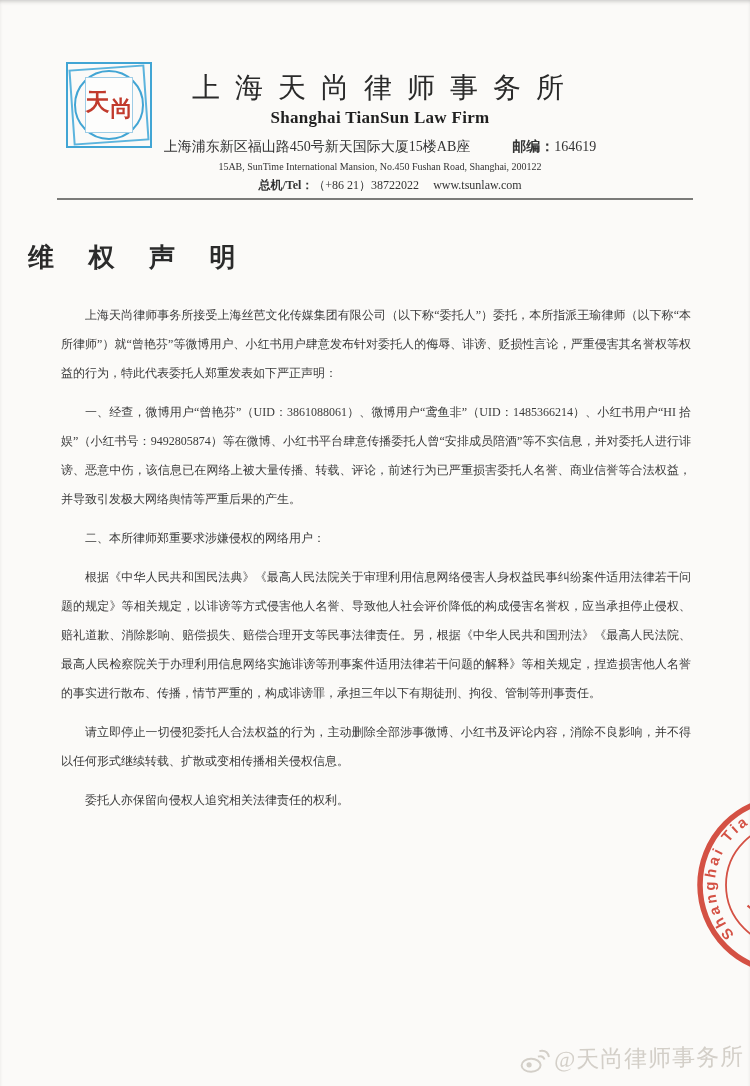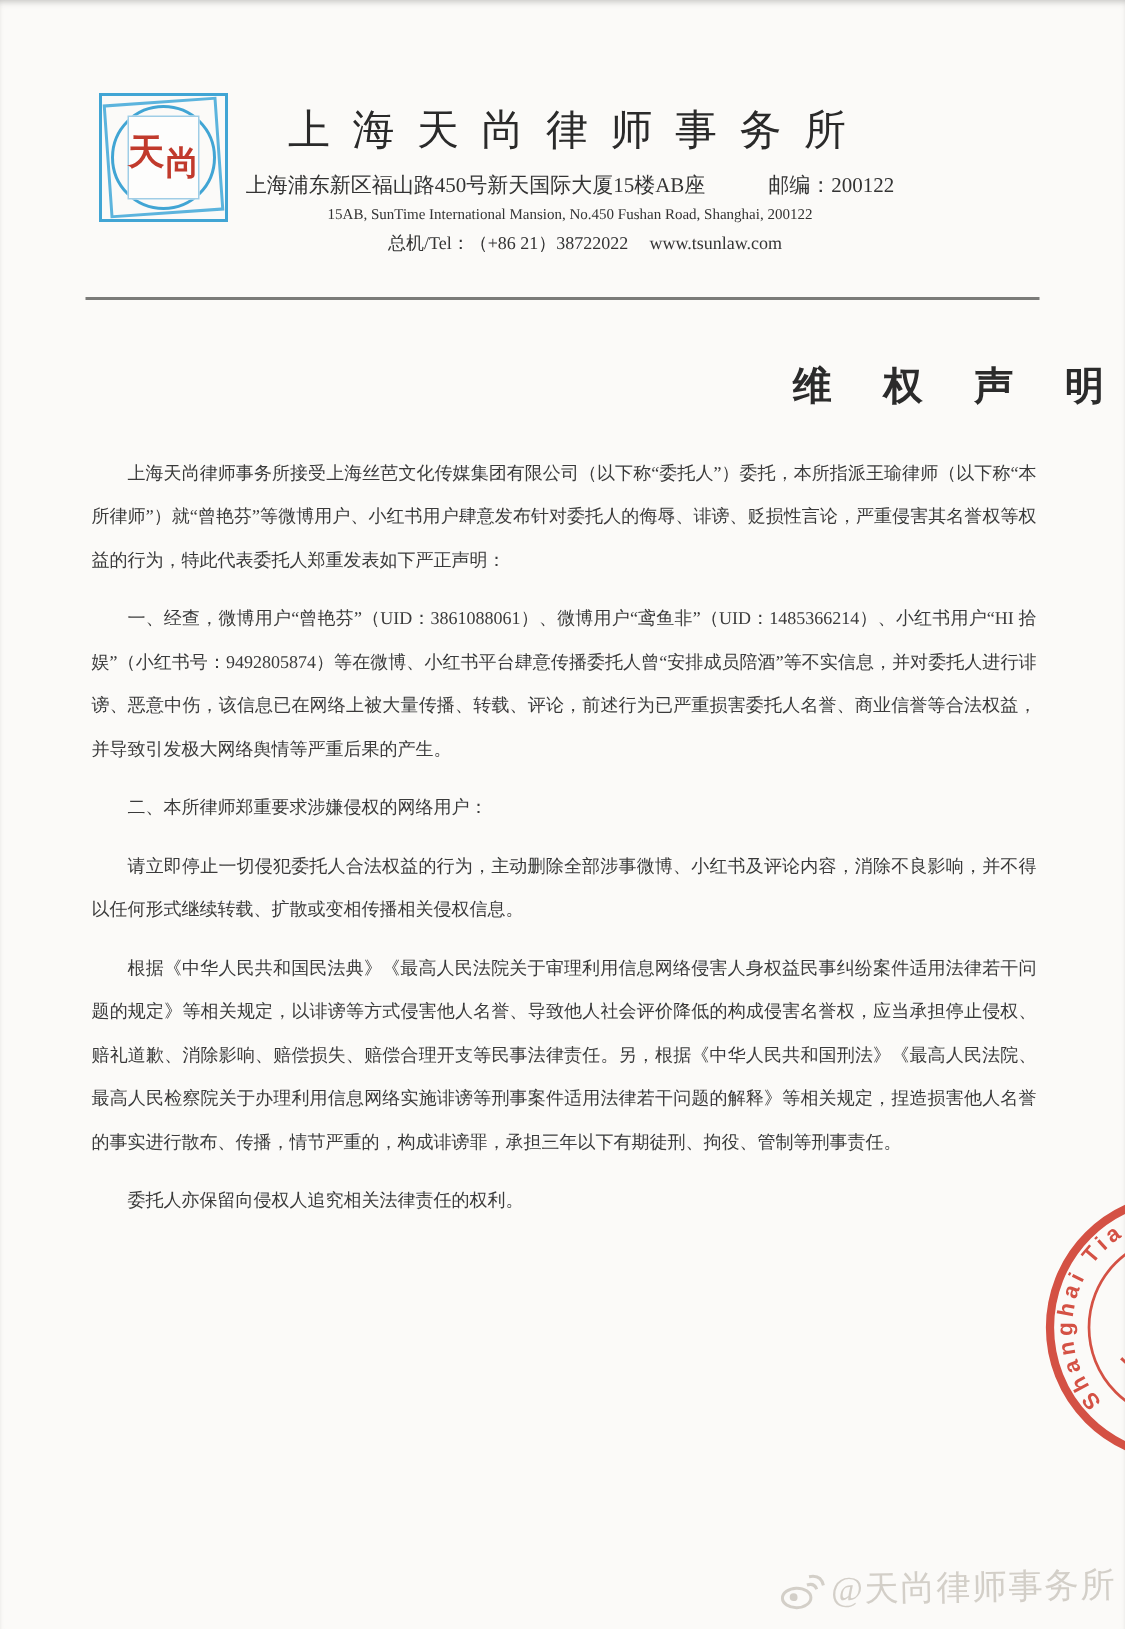--- a/index.html
+++ b/index.html
@@ -33,37 +33,37 @@
   .logo .inner span:last-child{transform:translateY(4px);font-size:22px;}
 
   .head-text{
     position:absolute;left:140px;top:13px;width:480px;text-align:center;color:#2e2e2e;
   }
   .firm-cn{font-size:28px;font-weight:500;letter-spacing:4px;line-height:34px;color:#2a2a2a;}
   .firm-en{font-size:17px;font-weight:700;margin-top:3px;letter-spacing:.3px;color:#1f1f1f;}
   .addr-cn{font-size:14px;margin-top:10px;color:#333;}
   .addr-en{font-size:10px;margin-top:5px;color:#333;}
   .tel-line{font-size:12px;margin-top:5px;color:#333;}
-  .b{font-weight:400;margin-left:20px;}
+  .b{font-weight:700;margin-left:20px;}
   .gap{display:inline-block;width:22px;}
   .gap-s{display:inline-block;width:14px;}
 
   .head-rule{
     position:absolute;top:198px;left:57px;width:636px;height:2px;
     background:#7b7b79;
   }
 
   
   .doc{
     position:absolute;top:240px;left:0;width:750px;
   }
   .doc-title{
-    text-align:right;
+    text-align:left;
     font-size:26px;font-weight:600;color:#2b2b2b;
-    letter-spacing:14px;padding-left:14px;
+    letter-spacing:14px;padding-left:28px;
     margin:0 0 26px 0;
   }
   .doc-body{
     padding:0 59px 0 61px;
     font-size:12px;line-height:29px;
     color:#3a3a3a;
     text-align:justify;
   }
   .doc-body p{margin:0 0 10px 0;text-indent:2em;}
 
@@ -93,40 +93,41 @@
       <div class="sq-mid"></div>
       <div class="circle"></div>
       <div class="inner">
         <span>天</span>
           <span>尚</span>
       </div>
     </div>
 
     <div class="head-text">
       <div class="firm-cn">上 海 天 尚 律 师 事 务 所</div>
+      <div class="firm-en">Shanghai TianSun Law Firm</div>
       <div class="addr-cn">
-        <span>上海浦东新区福山路450号新天国际大厦15楼AB座</span><span class="gap"></span><span class="b">邮编：</span><span>200122</span>
+        <span>上海浦东新区福山路450号新天国际大厦15楼AB座</span><span class="gap"></span><span class="b">邮编：</span><span>164619</span>
       </div>
       <div class="addr-en">15AB, SunTime International Mansion, No.450 Fushan Road, Shanghai, 200122</div>
       <div class="tel-line">
         <span class="b">总机/Tel：</span><span>（+86 21）38722022</span><span class="gap-s"></span><span>www.tsunlaw.com</span>
       </div>
     </div>
   </div>
 
   <div class="head-rule"></div>
 
   <div class="doc">
     <h1 class="doc-title">维 权 声 明</h1>
     <div class="doc-body">
       <p>上海天尚律师事务所接受上海丝芭文化传媒集团有限公司（以下称“委托人”）委托，本所指派王瑜律师（以下称“本所律师”）就“曾艳芬”等微博用户、小红书用户肆意发布针对委托人的侮辱、诽谤、贬损性言论，严重侵害其名誉权等权益的行为，特此代表委托人郑重发表如下严正声明：</p>
       <p>一、经查，微博用户“曾艳芬”（UID：3861088061）、微博用户“鸢鱼非”（UID：1485366214）、小红书用户“HI 拾娱”（小红书号：9492805874）等在微博、小红书平台肆意传播委托人曾“安排成员陪酒”等不实信息，并对委托人进行诽谤、恶意中伤，该信息已在网络上被大量传播、转载、评论，前述行为已严重损害委托人名誉、商业信誉等合法权益，并导致引发极大网络舆情等严重后果的产生。</p>
       <p>二、本所律师郑重要求涉嫌侵权的网络用户：</p>
+      <p>根据《中华人民共和国民法典》《最高人民法院关于审理利用信息网络侵害人身权益民事纠纷案件适用法律若干问题的规定》等相关规定，以诽谤等方式侵害他人名誉、导致他人社会评价降低的构成侵害名誉权，应当承担停止侵权、赔礼道歉、消除影响、赔偿损失、赔偿合理开支等民事法律责任。另，根据《中华人民共和国刑法》《最高人民法院、最高人民检察院关于办理利用信息网络实施诽谤等刑事案件适用法律若干问题的解释》等相关规定，捏造损害他人名誉的事实进行散布、传播，情节严重的，构成诽谤罪，承担三年以下有期徒刑、拘役、管制等刑事责任。</p>
       <p>请立即停止一切侵犯委托人合法权益的行为，主动删除全部涉事微博、小红书及评论内容，消除不良影响，并不得以任何形式继续转载、扩散或变相传播相关侵权信息。</p>
-      <p>根据《中华人民共和国民法典》《最高人民法院关于审理利用信息网络侵害人身权益民事纠纷案件适用法律若干问题的规定》等相关规定，以诽谤等方式侵害他人名誉、导致他人社会评价降低的构成侵害名誉权，应当承担停止侵权、赔礼道歉、消除影响、赔偿损失、赔偿合理开支等民事法律责任。另，根据《中华人民共和国刑法》《最高人民法院、最高人民检察院关于办理利用信息网络实施诽谤等刑事案件适用法律若干问题的解释》等相关规定，捏造损害他人名誉的事实进行散布、传播，情节严重的，构成诽谤罪，承担三年以下有期徒刑、拘役、管制等刑事责任。</p>
       <p>委托人亦保留向侵权人追究相关法律责任的权利。</p>
     </div>
   </div>
 
   <svg class="stamp" viewBox="0 0 220 214" xmlns="http://www.w3.org/2000/svg">
     <circle cx="110" cy="107" r="87" fill="none" stroke="#cf3a2c" stroke-width="5.5"></circle>
     <circle cx="110" cy="107" r="61" fill="none" stroke="#cf3a2c" stroke-width="1.8"></circle>
     <defs>
       <path id="seal-arc" d="M 59.1 157.9 A 72 72 0 1 1 177.7 82.4" fill="none"></path>
     </defs>

